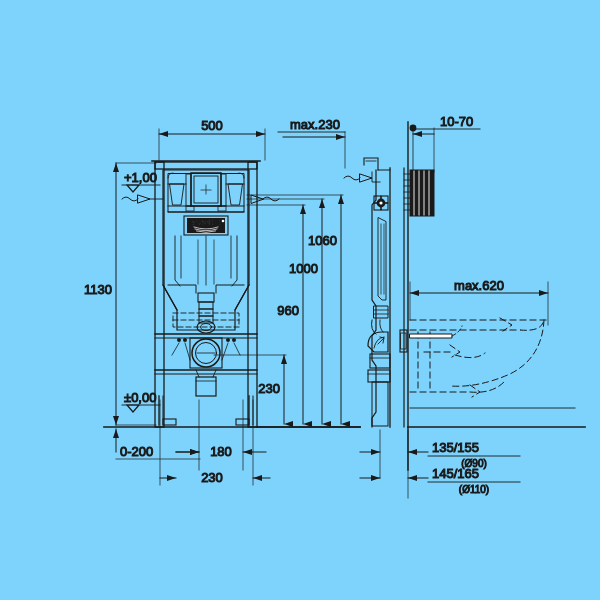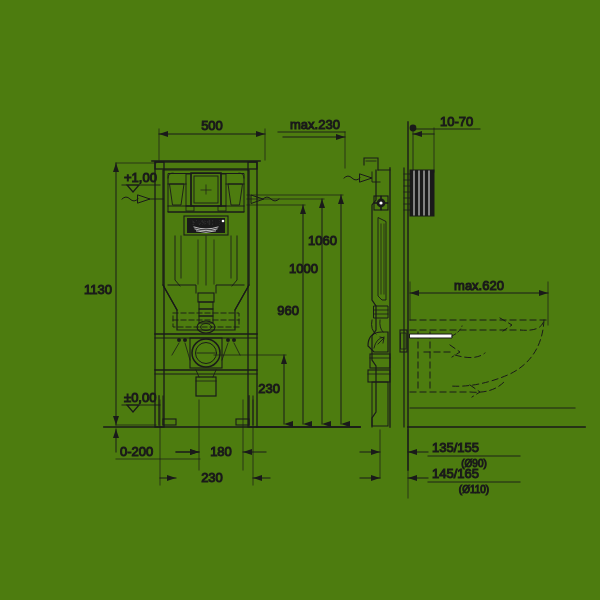--- a/index.html
+++ b/index.html
@@ -1,18 +1,18 @@
 <!DOCTYPE html>
 <html><head>
 <meta charset="utf-8">
 <style>
   html,body{margin:0;padding:0;background:#ffffff;}
   body{width:600px;height:600px;overflow:hidden;
        font-family:"Liberation Sans", sans-serif;}
-  #stage{position:relative;width:600px;height:600px;background:#4d7c0f;}
+  #stage{position:relative;width:600px;height:600px;background:#7dd3fc;}
   svg{display:block;}
   .dimtext{font-family:"Liberation Sans", sans-serif;font-size:13px;fill:#1a1a1a;}
   .dimtext-sm{font-family:"Liberation Sans", sans-serif;font-size:10px;fill:#1a1a1a;}
   .logotext{font-family:"Liberation Sans", sans-serif;font-size:7px;fill:#ffffff;
             letter-spacing:0.5px;font-weight:bold;}
 </style>
 </head>
 <body>
 
 <div id="stage">

